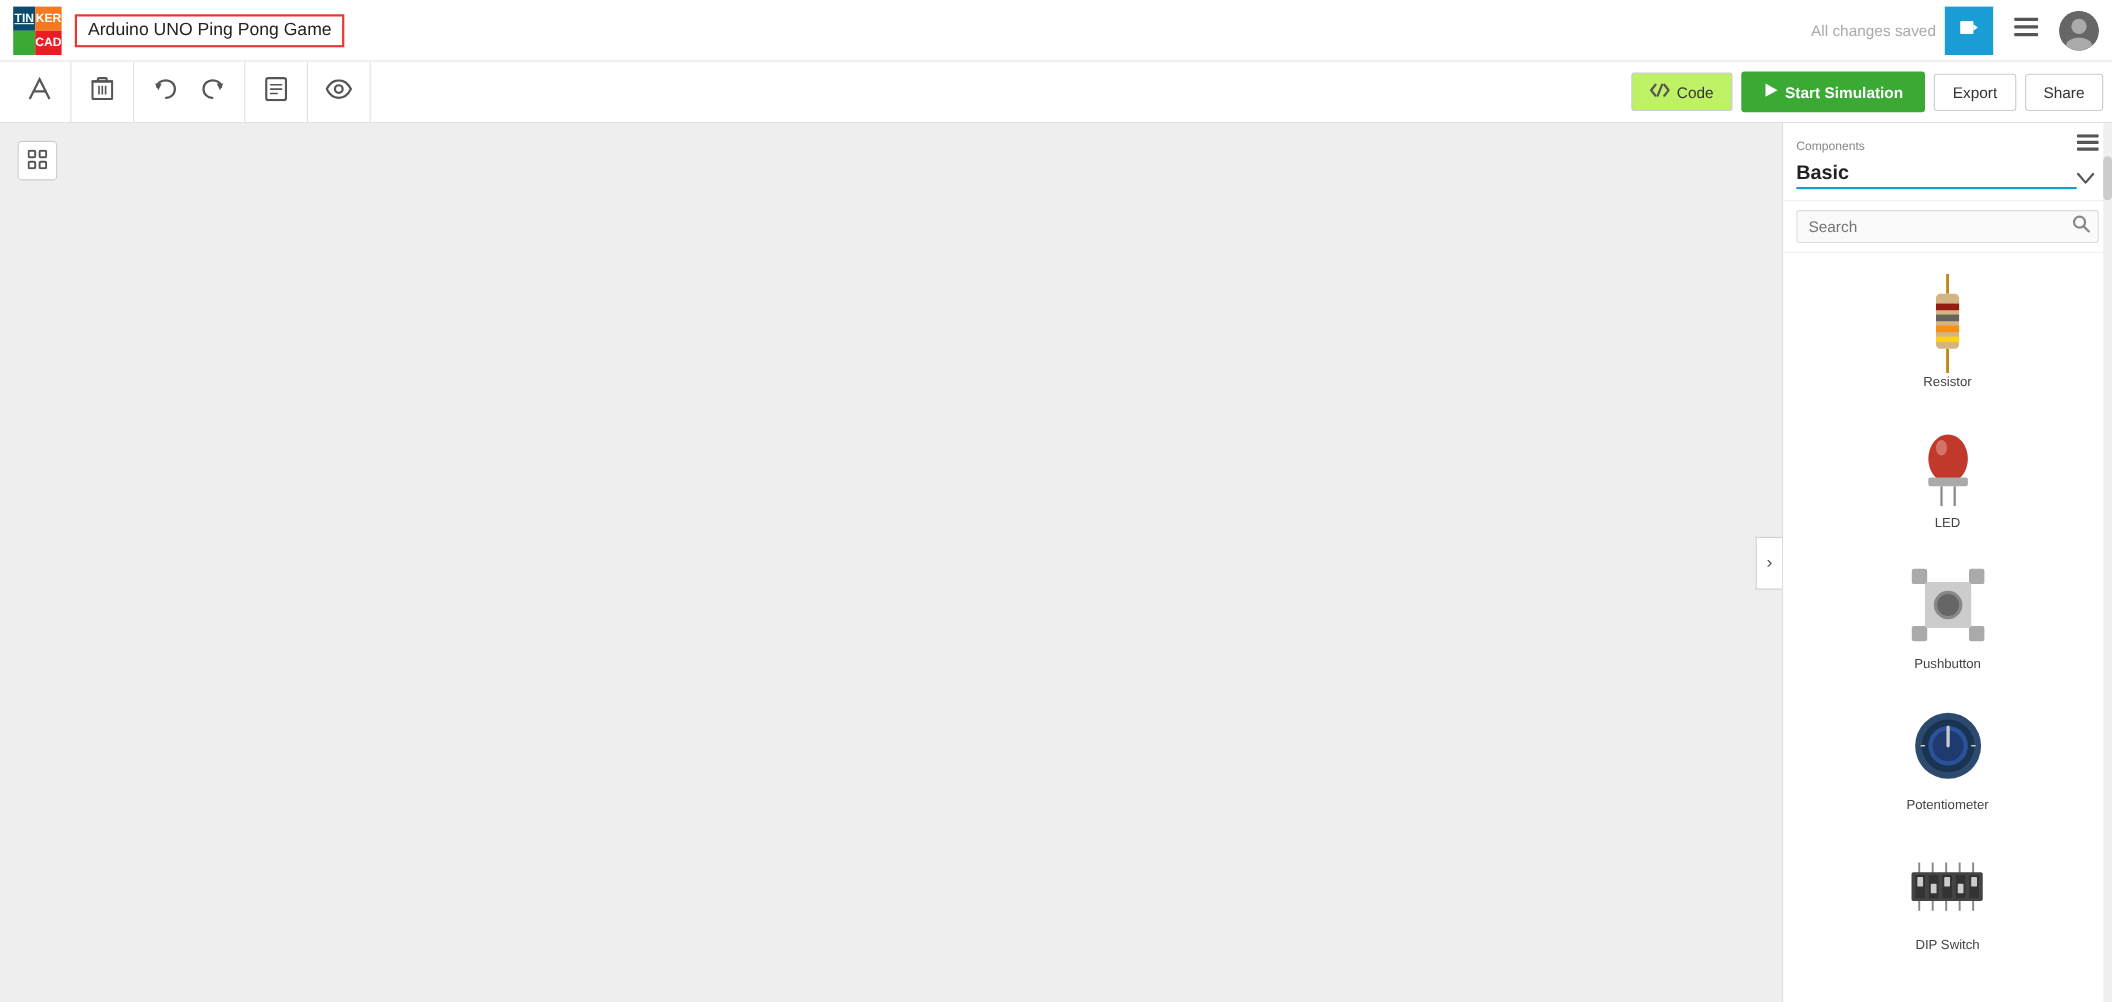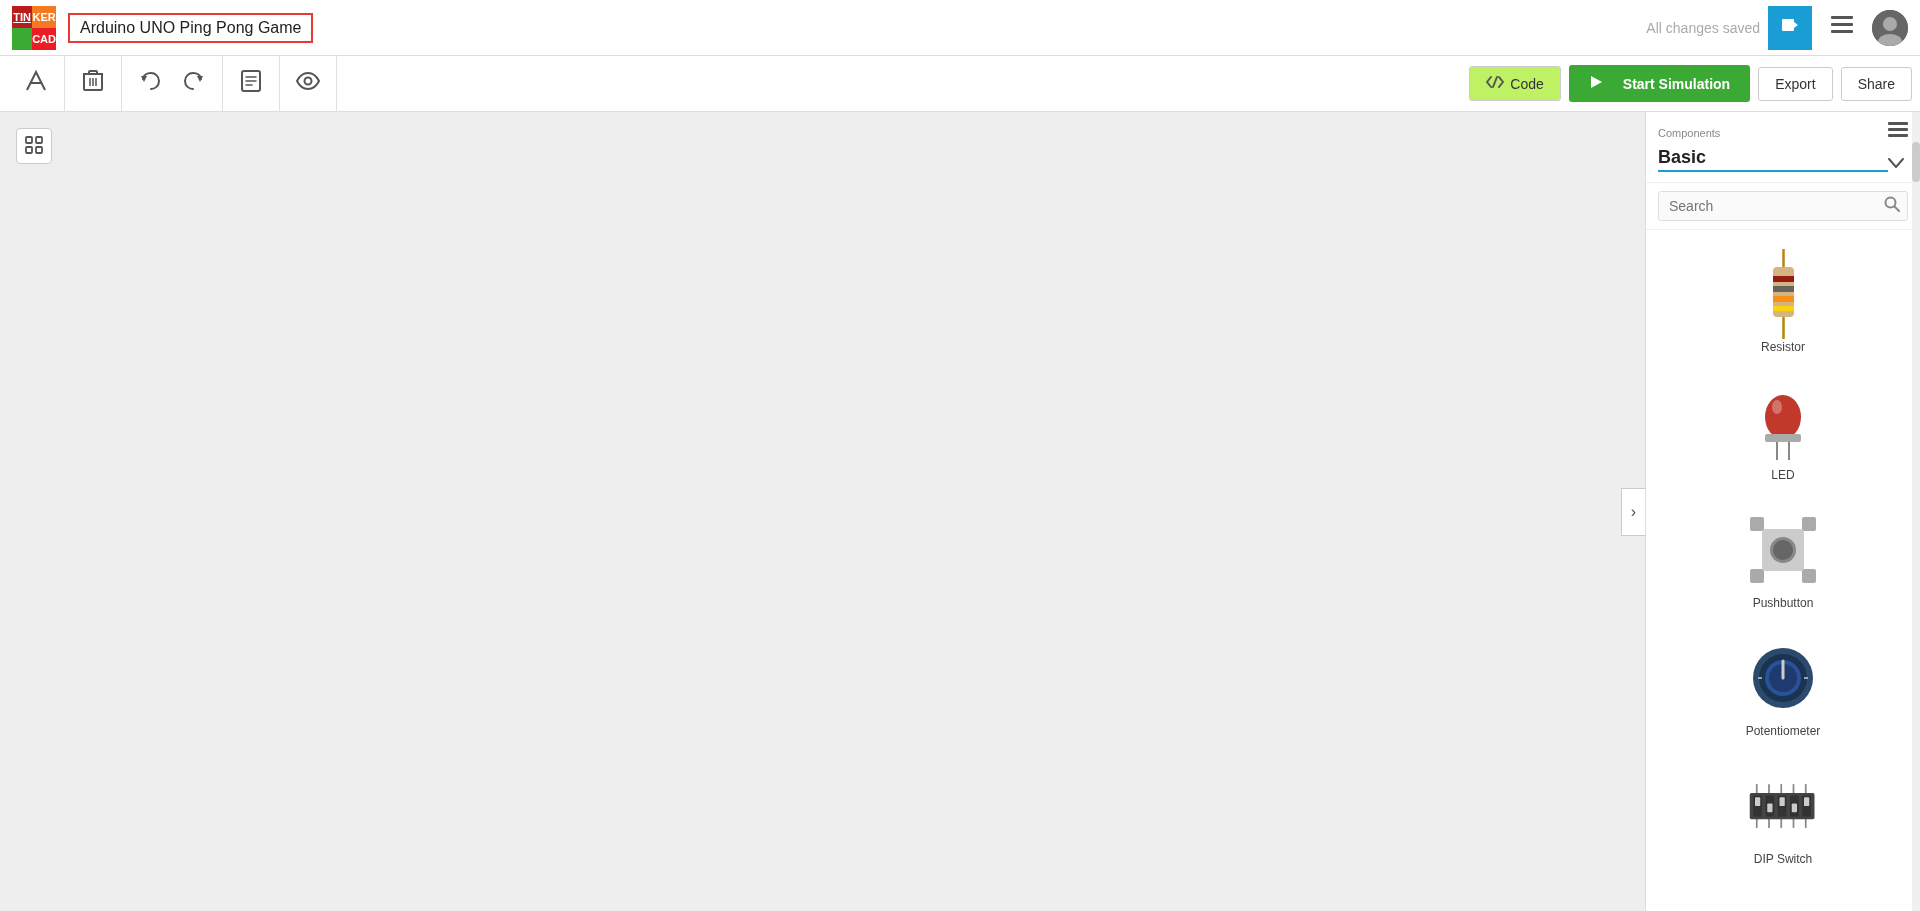--- a/index.html
+++ b/index.html
@@ -19,21 +19,21 @@
       display: grid;
       grid-template-columns: 1fr 1fr;
       grid-template-rows: 1fr 1fr;
       width: 44px;
       height: 44px;
       font-size: 11px;
       font-weight: 900;
       flex-shrink: 0;
     }
     .logo-cell { display: flex; align-items: center; justify-content: center; color: #fff; font-weight: 900; font-size: 11px; }
-    .logo-tin { background: #b91c1c; text-decoration: underline; }
+    .logo-tin { background: #0c4a6e; text-decoration: underline; }
     .logo-ker { background: #f47920; }
     .logo-cad { background: #ec1c24; }
     .logo-empty { background: #3aaa35; }
 
     #project-title-container {
       border: 2px solid #e53935;
       padding: 4px 10px;
       font-size: 16px;
       font-weight: 500;
       color: #222;
@@ -132,21 +132,21 @@
       border: 1px solid #ccc;
       padding: 8px 16px;
       font-size: 14px;
       cursor: pointer;
       border-radius: 3px;
       color: #333;
     }
     #start-sim-btn {
       display: flex;
       align-items: center;
-      gap: 20px;
+      gap: 6px;
       background: #3aaa35;
       border: none;
       padding: 10px 20px;
       font-size: 14px;
       cursor: pointer;
       color: #fff;
       font-weight: 600;
       border-radius: 3px;
     }
     #export-btn {
@@ -211,21 +211,21 @@
       align-items: center;
       justify-content: center;
       cursor: pointer;
       font-size: 16px;
       color: #555;
       z-index: 10;
     }
 
     
     #right-panel {
-      width: 275px;
+      width: 300px;
       background: #fff;
       border-left: 1px solid #ddd;
       display: flex;
       flex-direction: column;
       flex-shrink: 0;
       position: relative;
     }
 
     #panel-header {
       display: flex;

